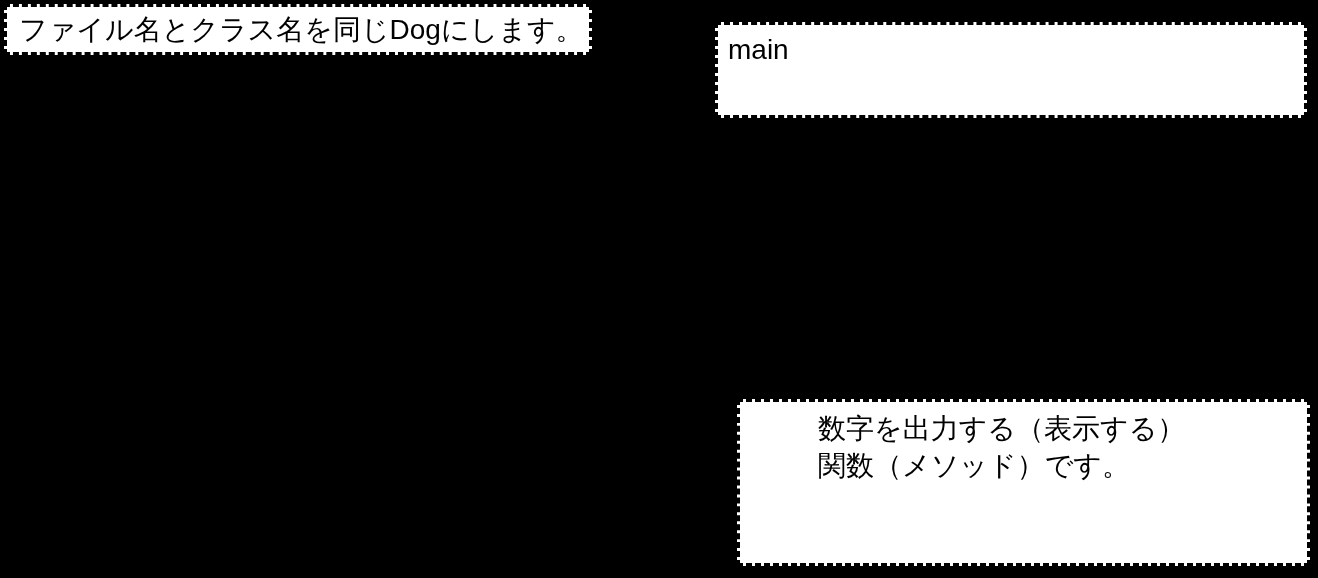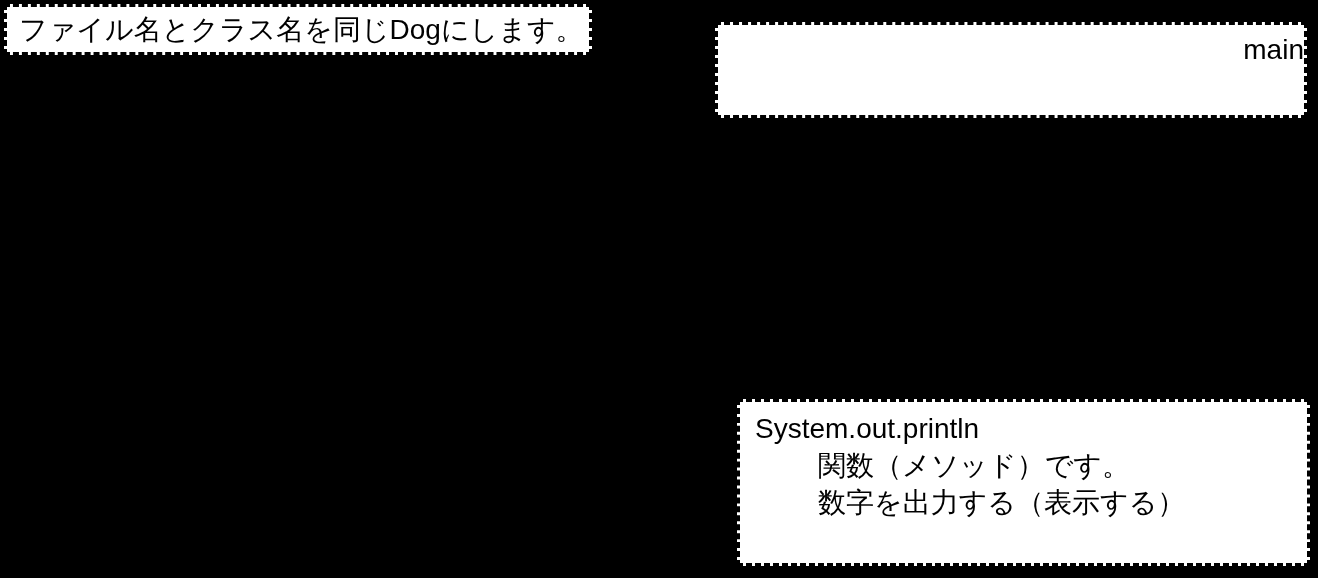--- a/index.html
+++ b/index.html
@@ -48,21 +48,20 @@
   #callout-main {
     left: 715px;
     top: 22px;
     width: 592px;
     height: 96px;
     padding-top: 8px;
   }
   #callout-main .title {
     line-height: 34px;
     padding-left: 10px;
-    text-align: right;
   }
   #callout-main .desc {
     line-height: 34px;
     padding-left: 64px;
   }
   
   #callout-println {
     left: 737px;
     top: 399px;
     width: 573px;
@@ -93,18 +92,17 @@
 
   <div class="callout" id="callout-file-class">
     <span class="line">ファイル名とクラス名を同じDogにします。</span>
   </div>
 
   <div class="callout" id="callout-main">
     <span class="line title">main</span>
   </div>
 
   <div class="callout" id="callout-println">
-    <span class="line title">System.out.println</span>
+    <span class="line desc-2">数字を出力する（表示する）</span>
     <span class="line desc-3">関数（メソッド）です。</span>
-    <span class="line desc-2">数字を出力する（表示する）</span>
   </div>
 
 </div>
 
 </body></html>

